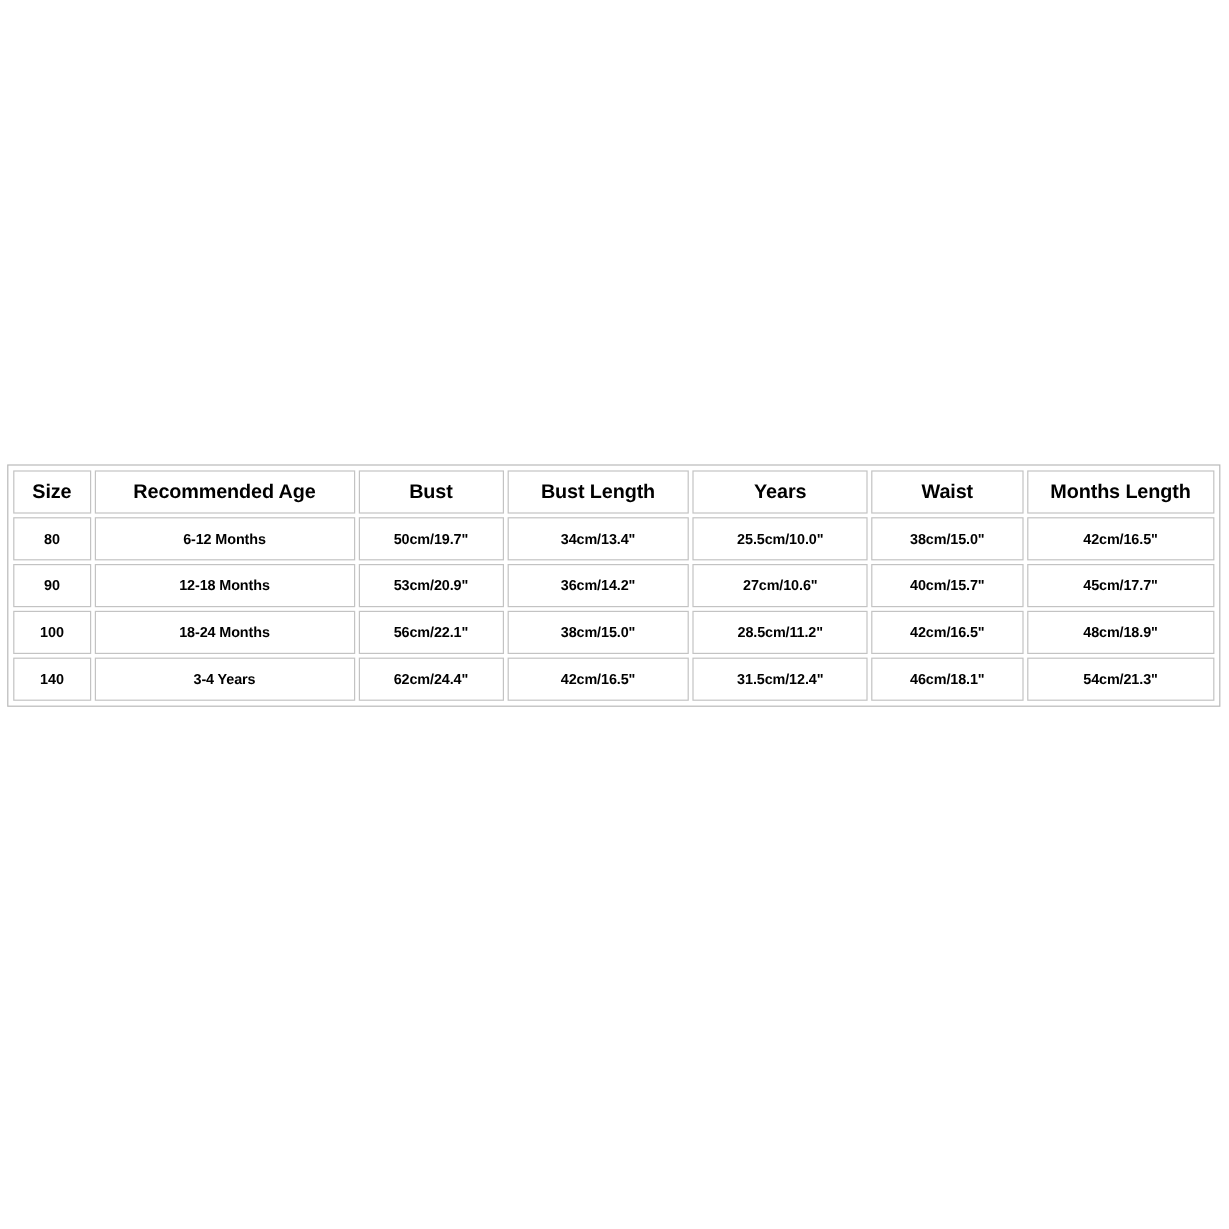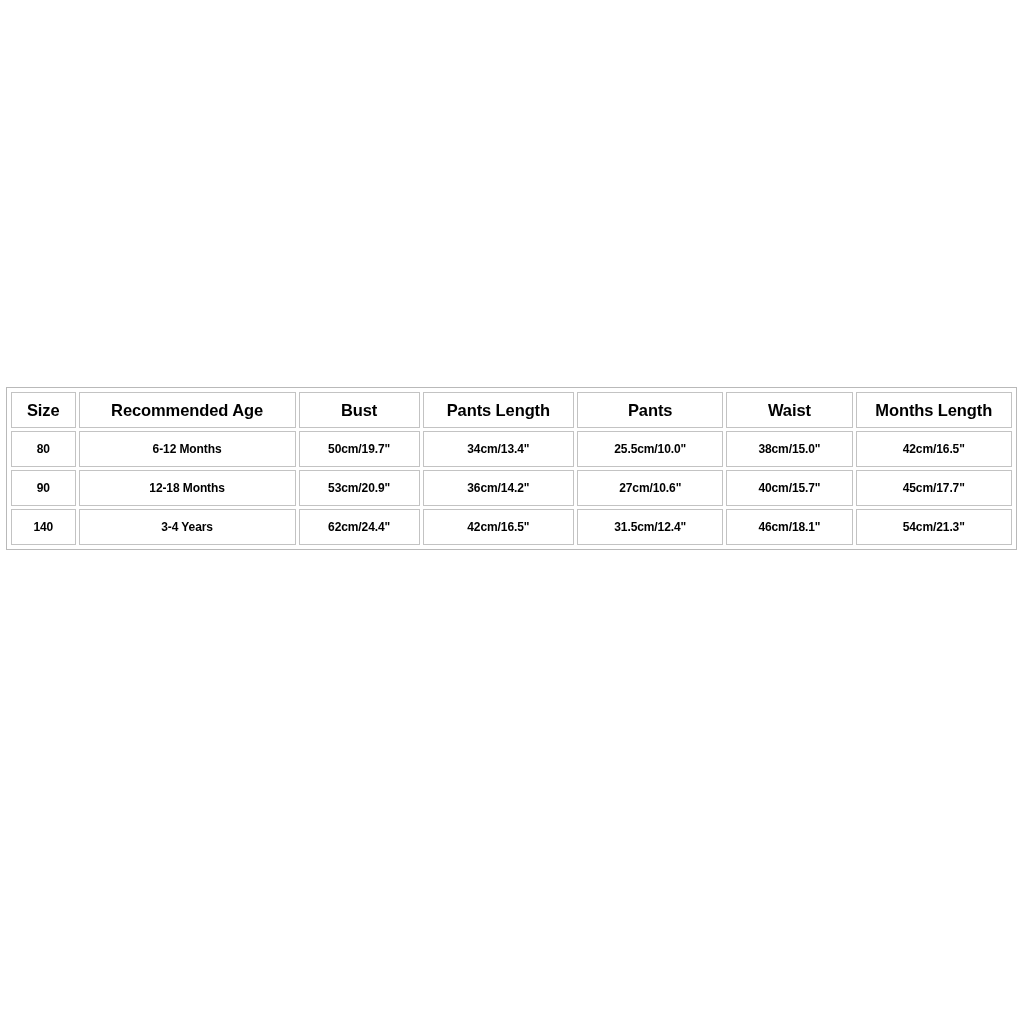--- a/index.html
+++ b/index.html
@@ -88,22 +88,22 @@
         <col class="c-sleeve">
         <col class="c-waist">
         <col class="c-pants">
       </colgroup>
 
       <thead>
         <tr>
           <th>Size</th>
           <th>Recommended Age</th>
           <th>Bust</th>
-          <th>Pants Length</th>
-          <th>Pants</th>
+          <th>Bust Length</th>
+          <th>Years</th>
           <th>Waist</th>
           <th>Months Length</th>
         </tr>
       </thead>
 
       <tbody>
         <tr>
           <td>80</td>
           <td>6-12 Months</td>
           <td>50cm/19.7"</td>
@@ -115,20 +115,29 @@
         <tr>
           <td>90</td>
           <td>12-18 Months</td>
           <td>53cm/20.9"</td>
           <td>36cm/14.2"</td>
           <td>27cm/10.6"</td>
           <td>40cm/15.7"</td>
           <td>45cm/17.7"</td>
         </tr>
         <tr>
+          <td>100</td>
+          <td>18-24 Months</td>
+          <td>56cm/22.1"</td>
+          <td>38cm/15.0"</td>
+          <td>28.5cm/11.2"</td>
+          <td>42cm/16.5"</td>
+          <td>48cm/18.9"</td>
+        </tr>
+        <tr>
           <td>140</td>
           <td>3-4 Years</td>
           <td>62cm/24.4"</td>
           <td>42cm/16.5"</td>
           <td>31.5cm/12.4"</td>
           <td>46cm/18.1"</td>
           <td>54cm/21.3"</td>
         </tr>
       </tbody>
     </table>

